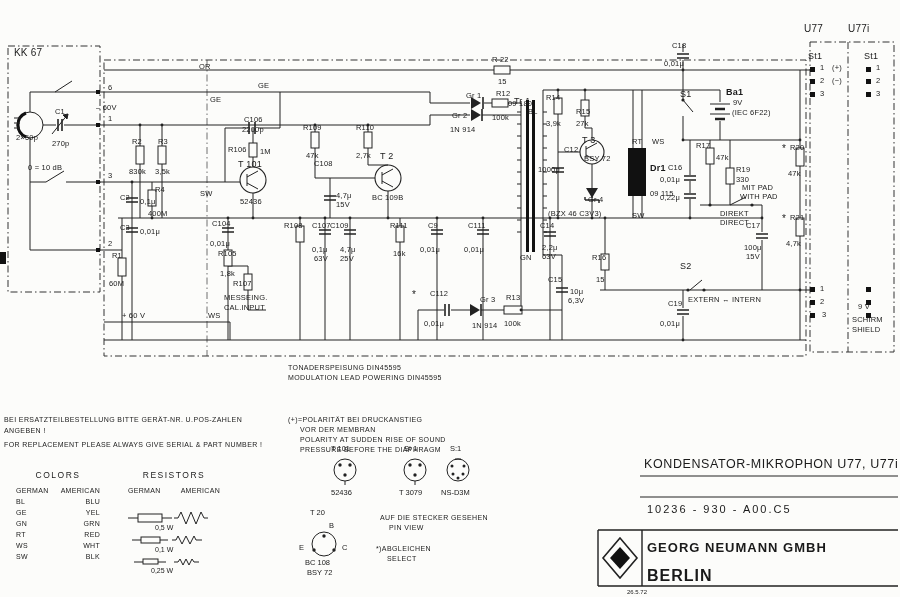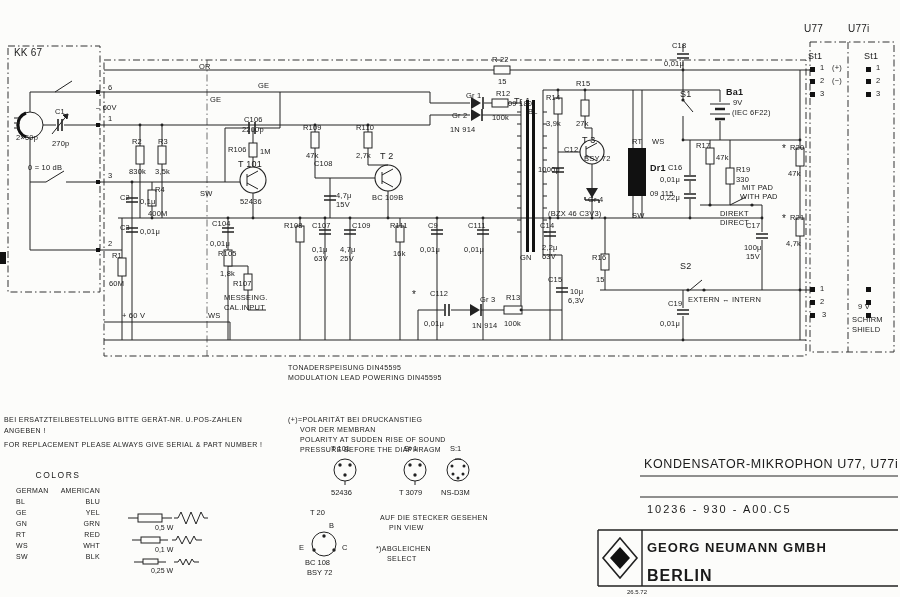--- a/index.html
+++ b/index.html
@@ -334,21 +334,21 @@
       <span class="lbl" style="left: 356px; top: 152px;">2,7k</span>
       <span class="lbl" style="left: 314px; top: 160px;">C108</span>
       <span class="lbl" style="left: 336px; top: 192px;">4,7μ</span>
       <span class="lbl" style="left: 336px; top: 201px;">15V</span>
       <span class="lbl" style="left: 380px; top: 152px; font-size: 9px;">T 2</span>
       <span class="lbl" style="left: 372px; top: 194px;">BC 109B</span>
       <span class="lbl" style="left: 284px; top: 222px;">R108</span>
       <span class="lbl" style="left: 312px; top: 222px;">C107</span>
       <span class="lbl" style="left: 312px; top: 246px;">0,1μ</span>
       <span class="lbl" style="left: 314px; top: 255px;">63V</span>
-      <span class="lbl" style="left: 352px; top: 222px;">C109</span>
+      <span class="lbl" style="left: 330px; top: 222px;">C109</span>
       <span class="lbl" style="left: 340px; top: 246px;">4,7μ</span>
       <span class="lbl" style="left: 340px; top: 255px;">25V</span>
       <span class="lbl" style="left: 390px; top: 222px;">R111</span>
       <span class="lbl" style="left: 393px; top: 250px;">16k</span>
       <span class="lbl" style="left: 428px; top: 222px;">C9</span>
       <span class="lbl" style="left: 420px; top: 246px;">0,01μ</span>
       <span class="lbl" style="left: 468px; top: 222px;">C111</span>
       <span class="lbl" style="left: 464px; top: 246px;">0,01μ</span>
       <span class="lbl" style="left: 520px; top: 254px;">GN</span>
       <span class="lbl" style="left: 540px; top: 222px;">C14</span>
@@ -360,21 +360,21 @@
       <span class="lbl" style="left: 592px; top: 254px;">R16</span>
       <span class="lbl" style="left: 596px; top: 276px;">15</span>
       <span class="lbl" style="left: 588px; top: 196px;">Gr 4</span>
       <span class="lbl" style="left: 548px; top: 210px;">(BZX 46 C3V3)</span>
       <span class="lbl" style="left: 582px; top: 136px; font-size: 9px;">T 3</span>
       <span class="lbl" style="left: 584px; top: 155px;">BSY 72</span>
       <span class="lbl" style="left: 544px; top: 146px; padding-left: 20px;">C12</span>
       <span class="lbl" style="left: 538px; top: 166px;">1000p</span>
       <span class="lbl" style="left: 546px; top: 94px;">R14</span>
       <span class="lbl" style="left: 546px; top: 120px;">3,9k</span>
-      <span class="lbl" style="left: 576px; top: 80px;">R15</span>
+      <span class="lbl" style="left: 576px; top: 108px;">R15</span>
       <span class="lbl" style="left: 576px; top: 120px;">27k</span>
       <span class="lbl" style="left: 492px; top: 56px;">R 22</span>
       <span class="lbl" style="left: 498px; top: 78px;">15</span>
       <span class="lbl" style="left: 672px; top: 42px;">C18</span>
       <span class="lbl" style="left: 664px; top: 60px;">0,01μ</span>
       <span class="lbl" style="left: 514px; top: 97px; font-size: 9px;">Tr 1</span>
       <span class="lbl" style="left: 508px; top: 100px;">09 180</span>
       <span class="lbl" style="left: 466px; top: 92px;">Gr 1</span>
       <span class="lbl" style="left: 496px; top: 90px;">R12</span>
       <span class="lbl" style="left: 492px; top: 114px;">100k</span>
@@ -483,20 +483,27 @@
     <div class="ct-row">
         <span>WS</span>
         <span>WHT</span>
       </div>
     <div class="ct-row">
         <span>SW</span>
         <span>BLK</span>
       </div>
   </div>
 
+  <div id="resistors">
+    <div class="rt-title">RESISTORS</div>
+    <div class="rt-head">
+      <span>GERMAN</span>
+      <span>AMERICAN</span>
+    </div>
+  </div>
   <span class="watt" style="left:155px;top:524px">0,5 W</span>
   <span class="watt" style="left:155px;top:546px">0,1 W</span>
   <span class="watt" style="left:151px;top:567px">0,25 W</span>
 
   <span class="pv" style="left:331px;top:445px">T 101</span>
   <span class="pv" style="left:331px;top:489px">52436</span>
   <span class="pv" style="left:404px;top:445px">St 1</span>
   <span class="pv" style="left:399px;top:489px">T 3079</span>
   <span class="pv" style="left:450px;top:445px">S:1</span>
   <span class="pv" style="left:441px;top:489px">NS-D3M</span>

